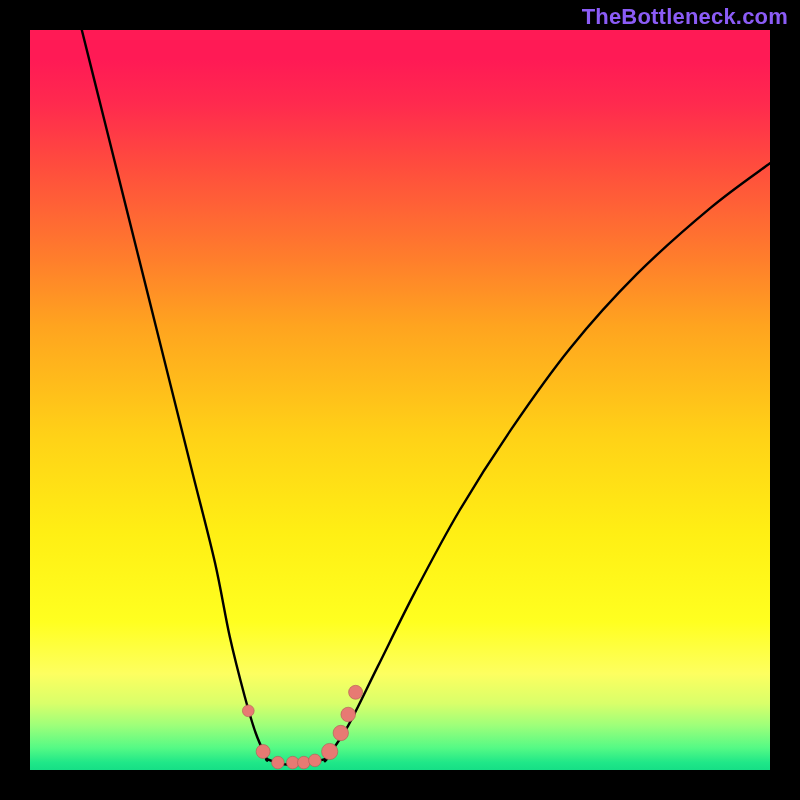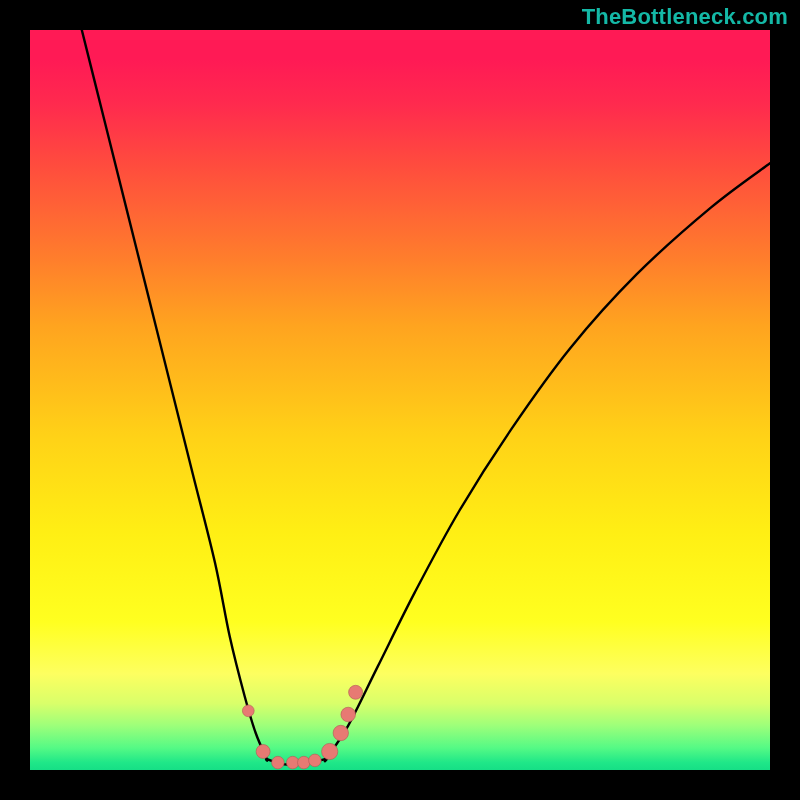--- a/index.html
+++ b/index.html
@@ -46,21 +46,21 @@
       #9dff7a 94%,
       #55fa85 97%,
       #1fe788 99%,
       #16df86 100%
     );
   }
   .watermark {
     position: absolute;
     top: 4px;
     right: 12px;
-    color: #14b8a6;
+    color: #8b5cf6;
     font-size: 22px;
     font-weight: 600;
     letter-spacing: 0.2px;
     user-select: none;
   }
   svg {
     position: absolute;
     inset: 0;
   }
 </style>

